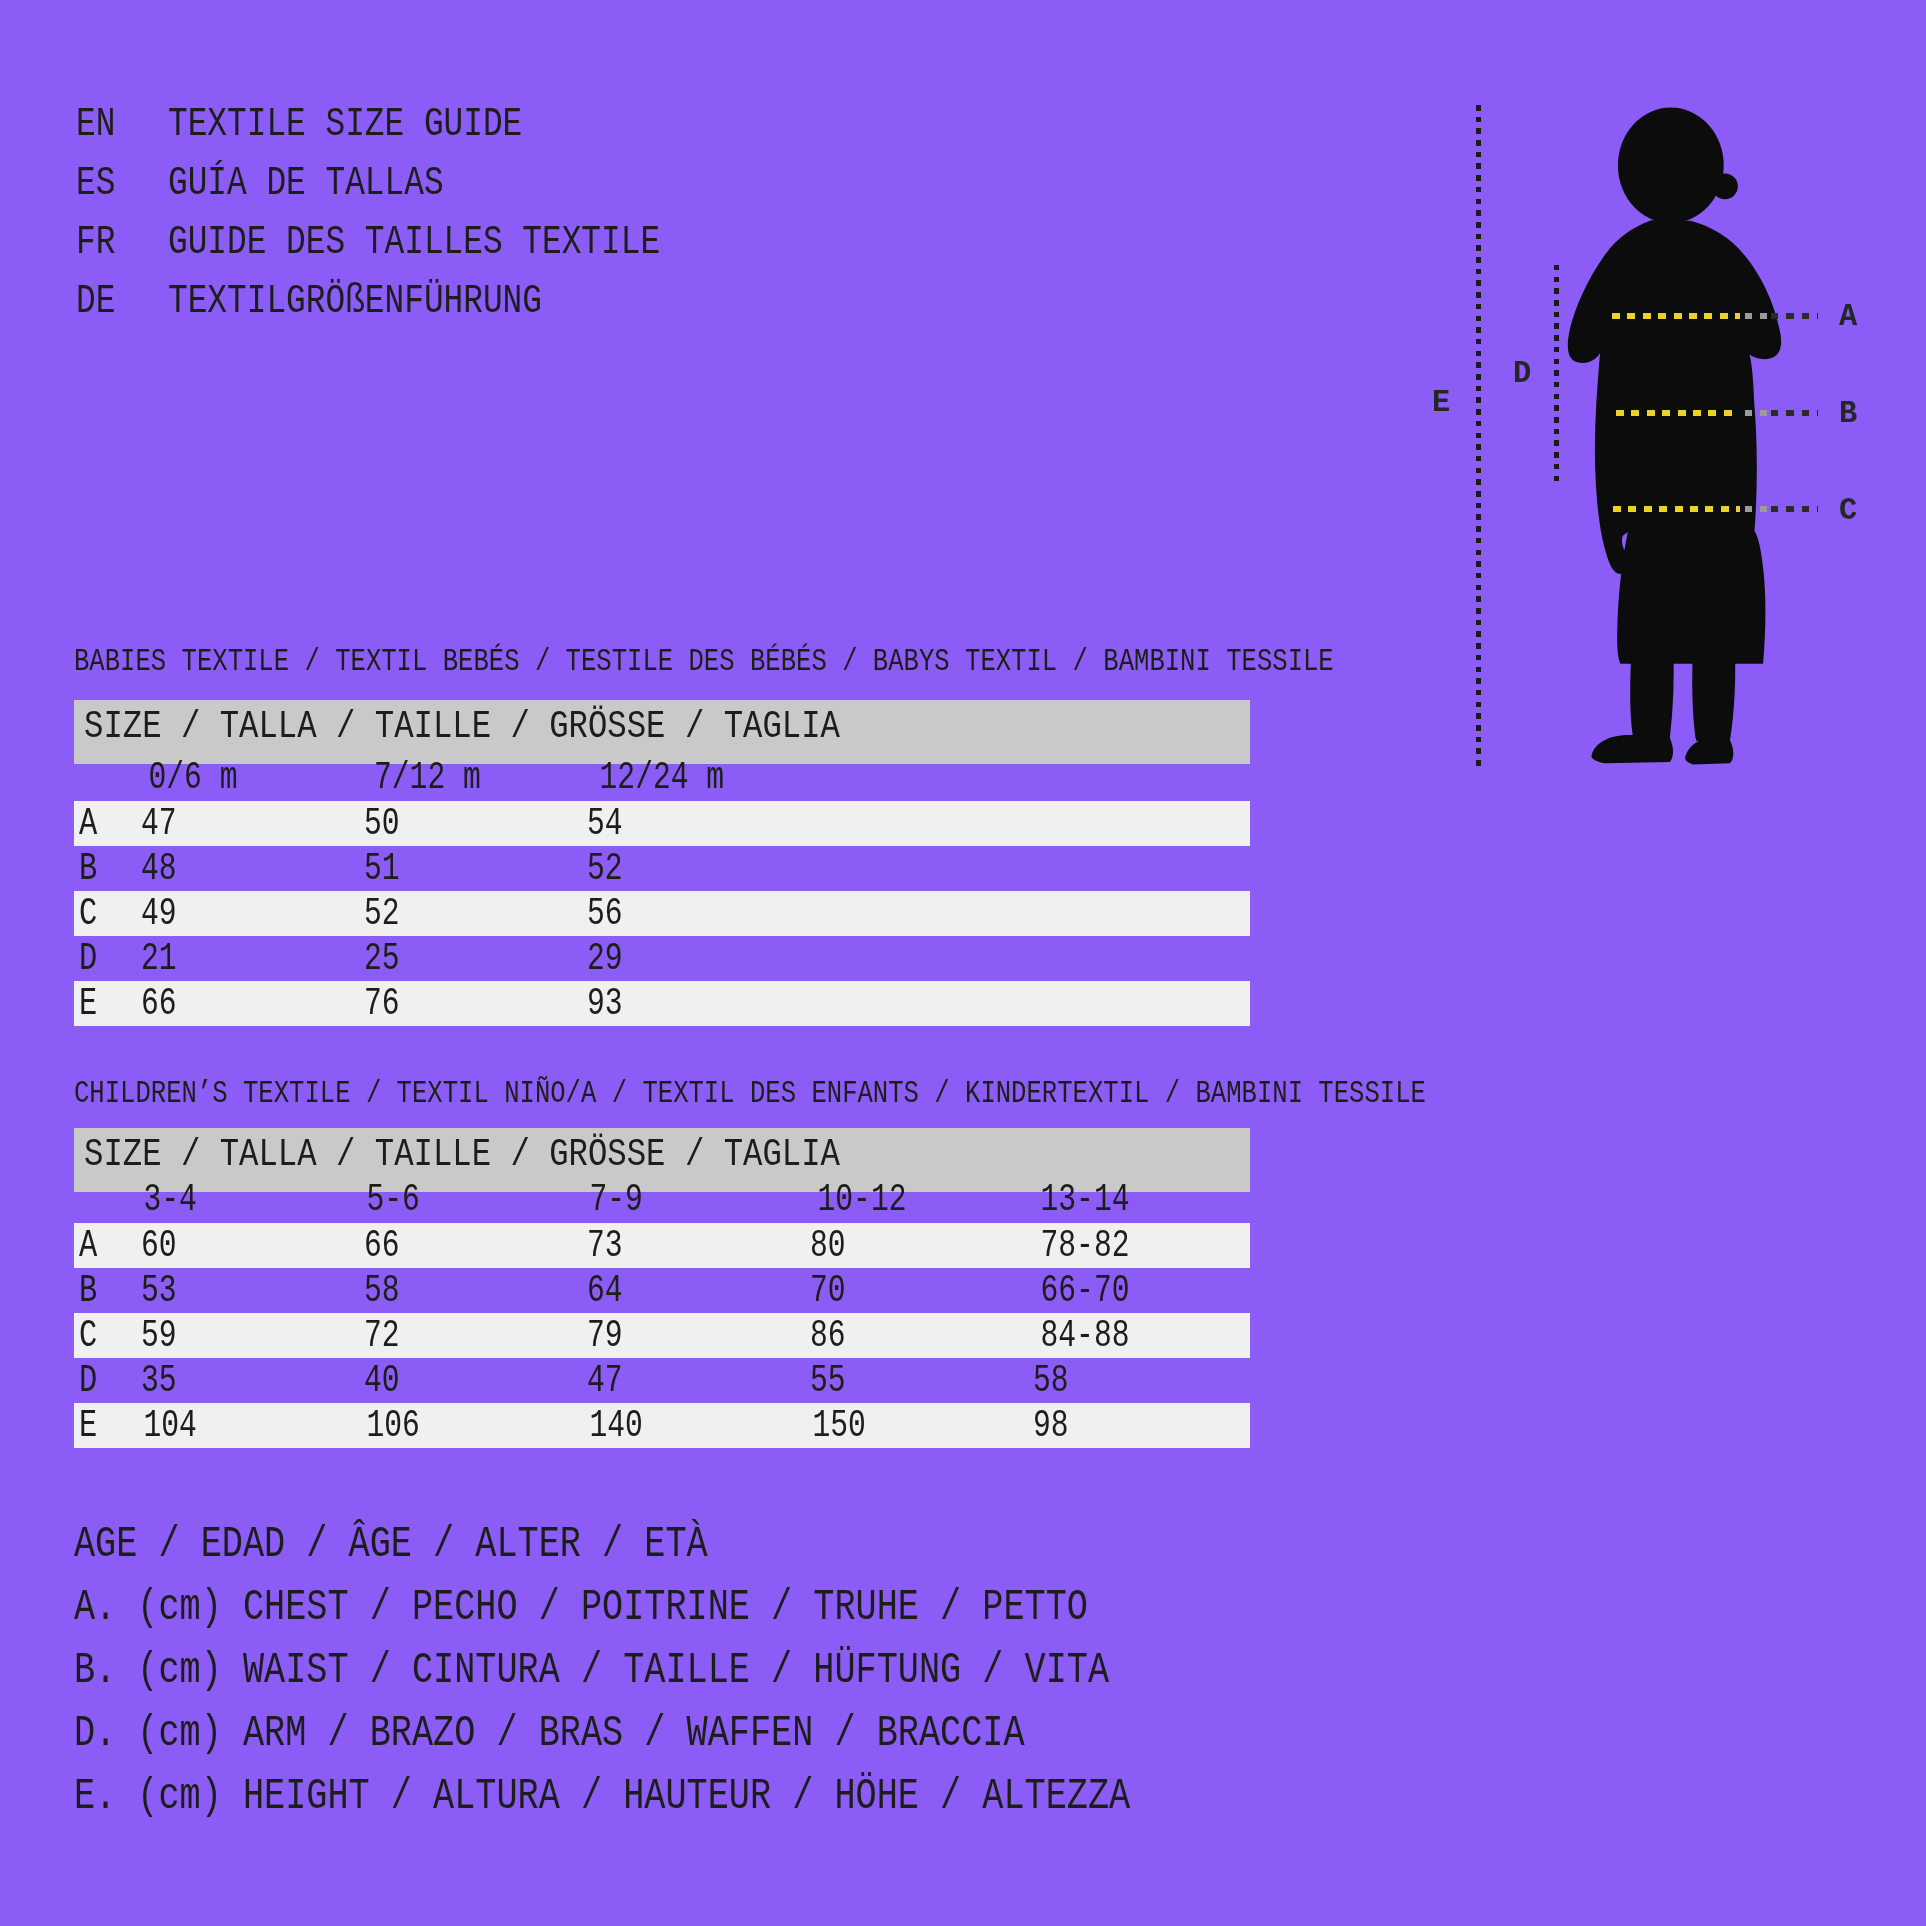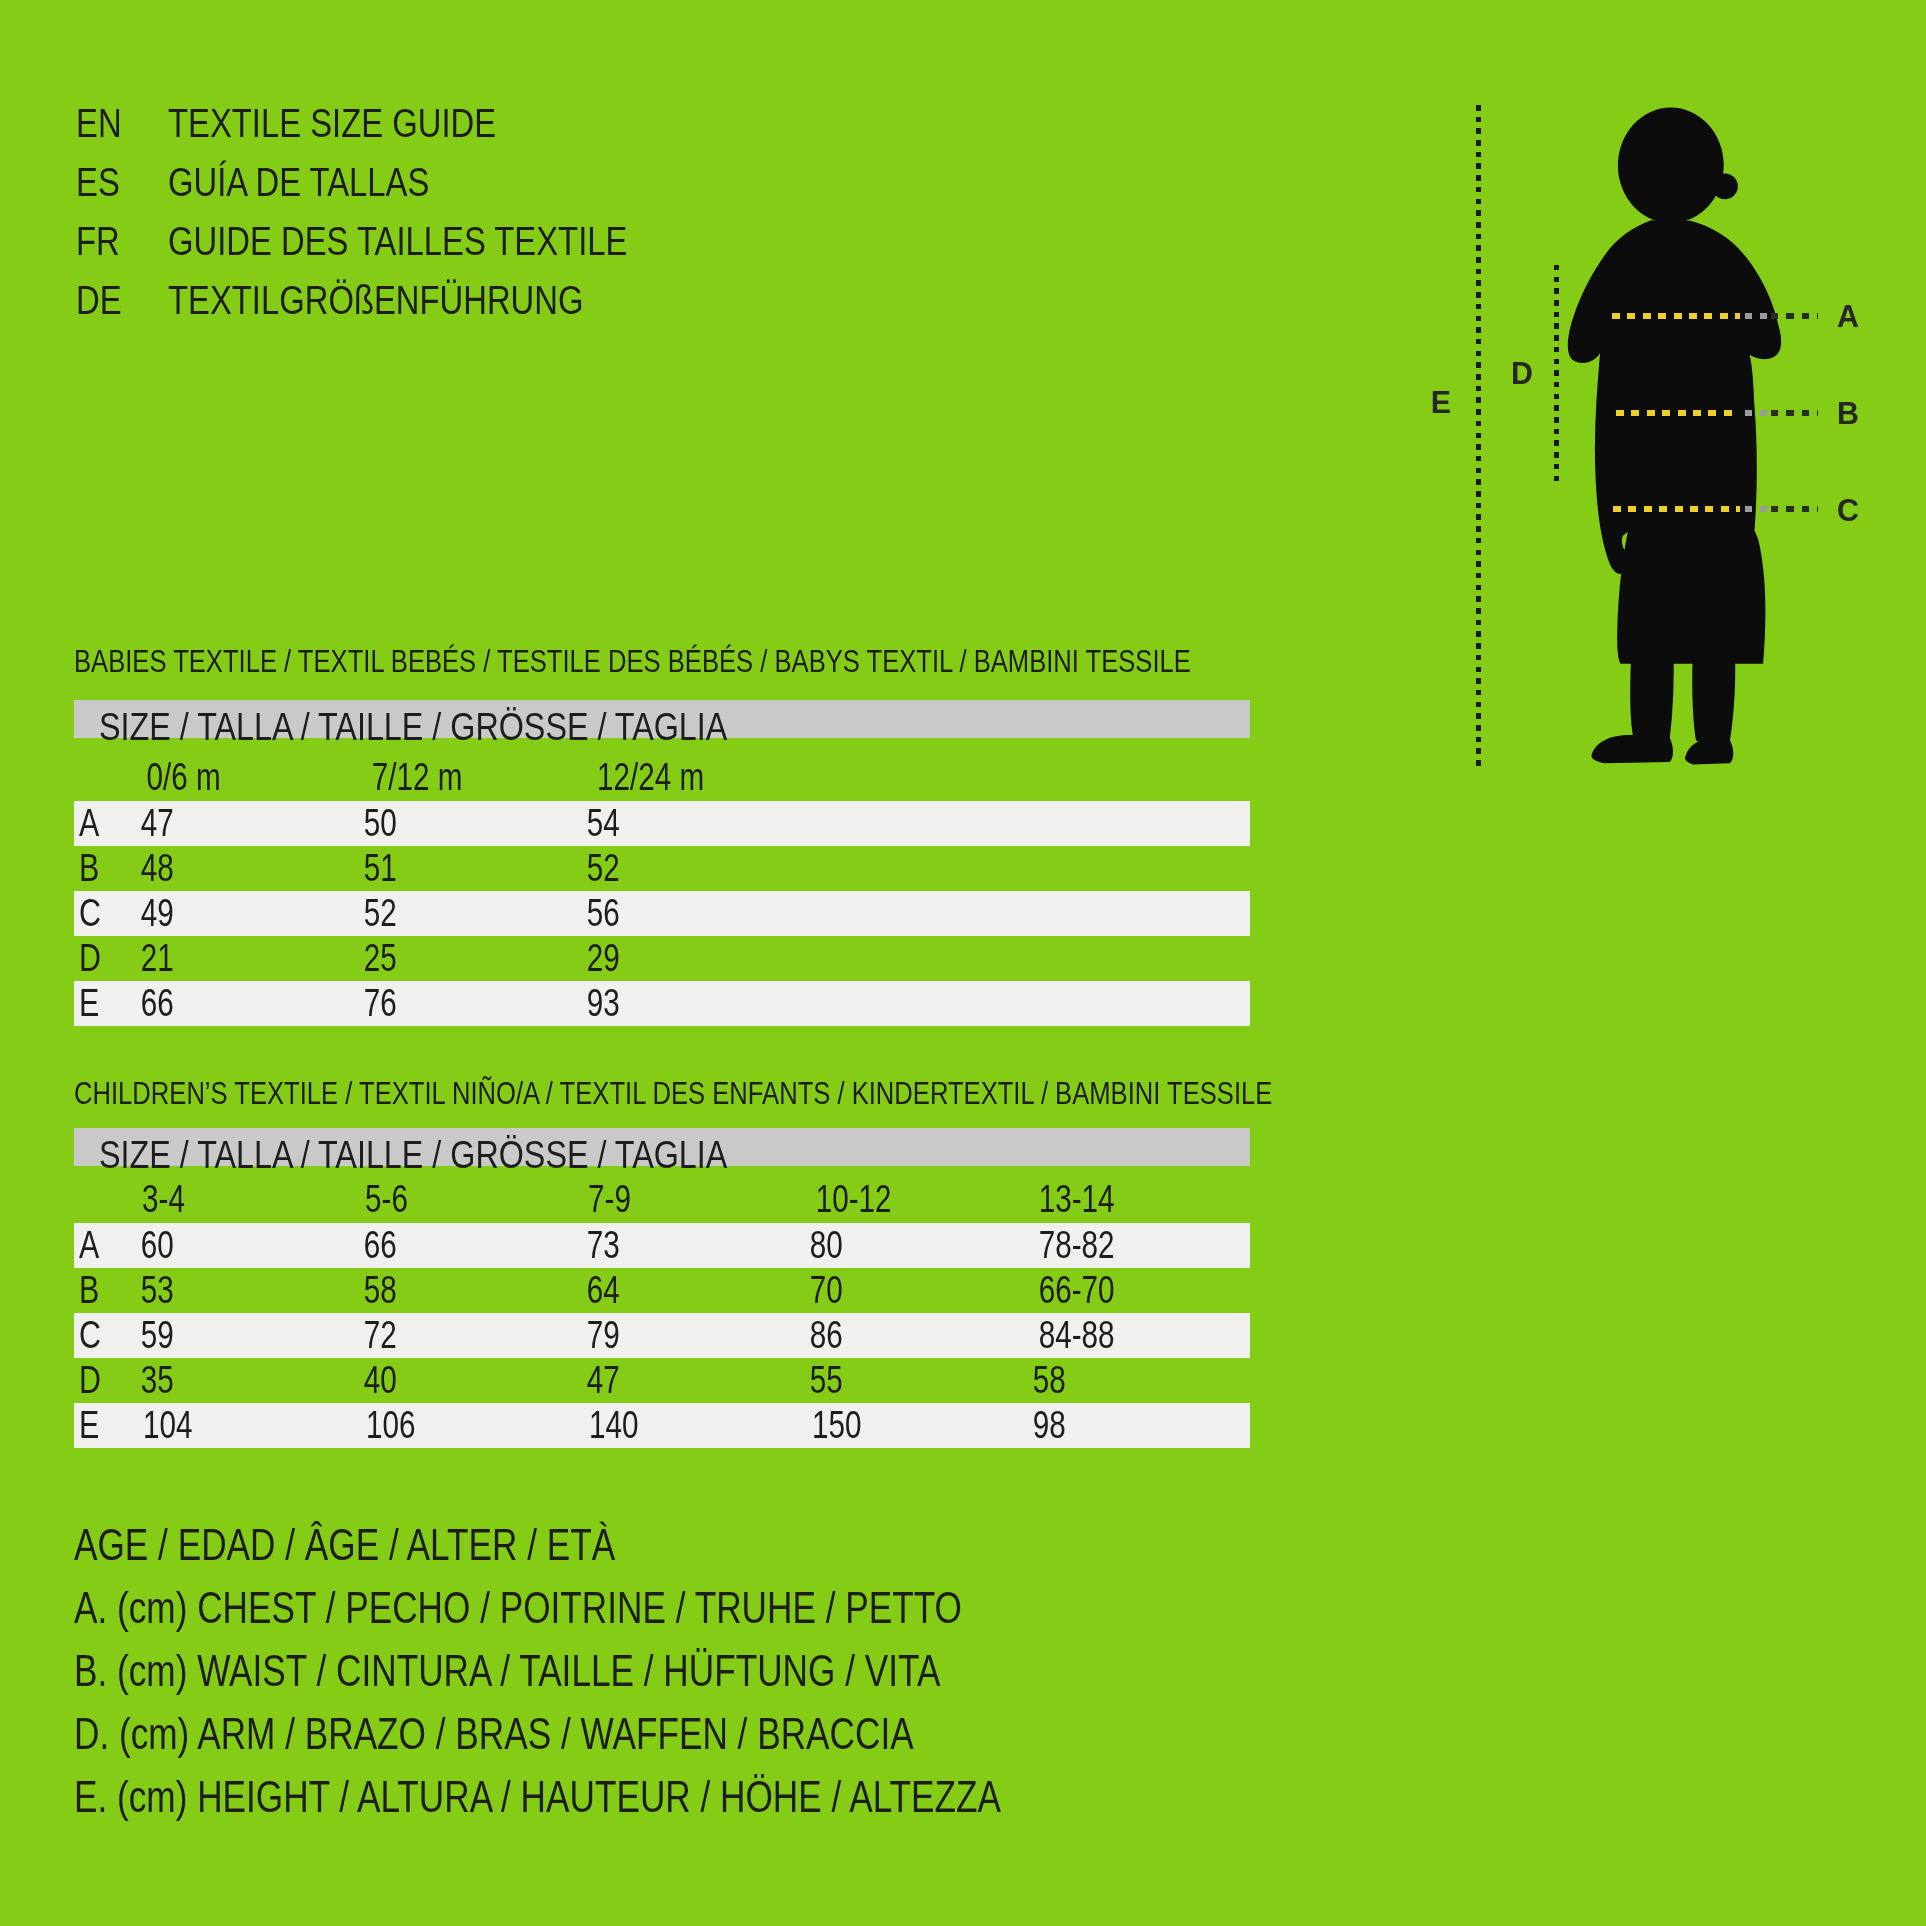--- a/index.html
+++ b/index.html
@@ -1,18 +1,18 @@
 <!DOCTYPE html>
 <html style="font-size:10px"><head>
 <meta charset="utf-8">
 <style>
   html,body{margin:0;padding:0;background:#ffffff;}
   #canvas{
-    position:relative;width:1926px;height:1926px;background:#84cc16;overflow:hidden;
-    font-family:Liberation Sans, sans-serif;color:#1d1d1b;
+    position:relative;width:1926px;height:1926px;background:#8b5cf6;overflow:hidden;
+    font-family:Liberation Mono, monospace;color:#1d1d1b;
   }
   
   .cx{display:inline-block;white-space:nowrap;transform:scaleX(0.80);transform-origin:0 50%;}
   .cxc{display:inline-block;white-space:nowrap;transform:scaleX(0.78);transform-origin:50% 50%;}
   
   .langs{position:absolute;left:76px;top:94px;}
   .lang-row{display:flex;height:59px;align-items:center;font-size:41px;letter-spacing:0;}
   .lang-code{width:92px;flex:0 0 92px;}
   
   .dotline{position:absolute;width:5px;background:repeating-linear-gradient(to bottom,#1a1a1a 0 5.5px,transparent 5.5px 11.7px);}
@@ -21,21 +21,21 @@
   .meas-label{position:absolute;transform:translate(-50%,-50%) scaleX(0.95);font-weight:bold;font-size:32px;color:#262626;}
   .dash-y{position:absolute;height:5.5px;background:repeating-linear-gradient(90deg,#edd128 0 8px,transparent 8px 15.4px);}
   .dash-g{position:absolute;height:5.5px;background:repeating-linear-gradient(90deg,#9b9b9b 0 6.8px,transparent 6.8px 15px);}
   .dash-k{position:absolute;height:5.5px;background:repeating-linear-gradient(90deg,#2b2b2b 0 7.4px,transparent 7.4px 15.4px);}
   .sil{position:absolute;left:1565px;top:106px;width:219px;height:662px;}
   
   .sec-title{position:absolute;left:74px;font-size:32px;line-height:41px;white-space:nowrap;}
   .babies-title{top:641px;}
   .children-title{top:1073px;}
   
-  .size-bar{position:absolute;left:74px;width:1176px;height:38px;background:#c9c9c9;line-height:54px;font-size:38px;padding-left:25px;box-sizing:border-box;}
+  .size-bar{position:absolute;left:74px;width:1176px;height:64px;background:#c9c9c9;line-height:54px;font-size:38px;padding-left:10px;box-sizing:border-box;}
   .size-bar .cx{transform:scaleX(0.85);}
   .babies-bar{top:700px;}
   .children-bar{top:1128px;}
   
   .tbl{position:absolute;left:74px;width:1176px;}
   .babies-tbl{top:754px;}
   .children-tbl{top:1176px;}
   .trow{display:grid;grid-template-columns:62px repeat(5,223px);align-items:center;height:45px;font-size:38px;}
   .trow.thead{height:47px;}
   .trow.stripe{background:#f0f0ef;}

